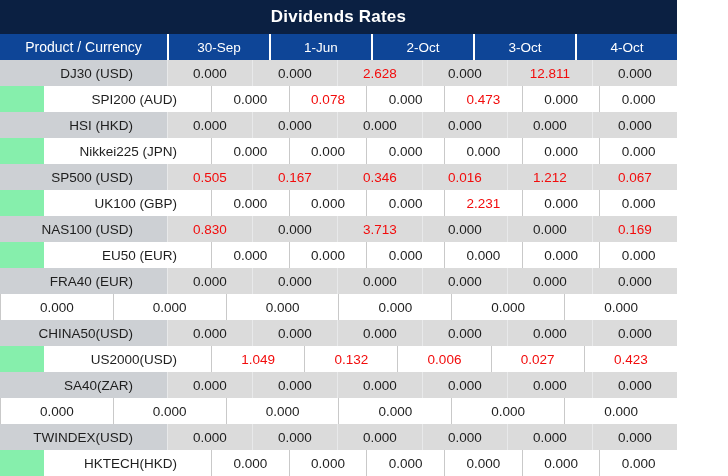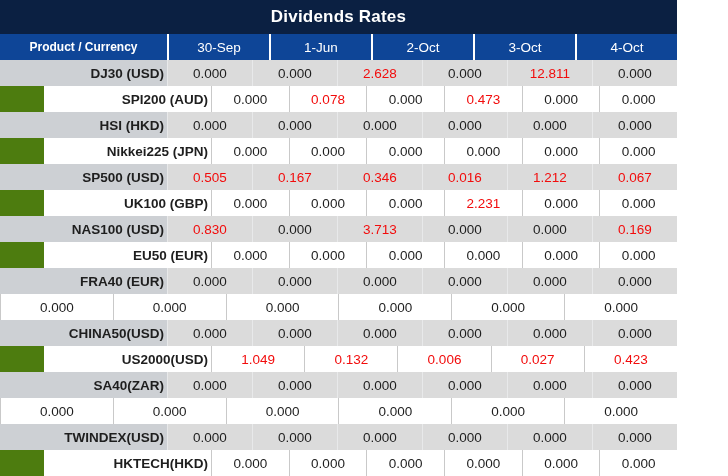--- a/index.html
+++ b/index.html
@@ -16,21 +16,21 @@
   }
   *{margin:0;padding:0;box-sizing:border-box;}
   body{
     font-family:"Liberation Sans", sans-serif;
     background:#fff;
   }
   .panel{
     width:677px;
     height:476px;
     overflow:hidden;
-    background:#4d7c0f;
+    background:#86efac;
   }
   .title-bar{
     height:34px;
     background:var(--title-bar-bg,#0B2042);
     color:#fff;
     font-size:17px;
     font-weight:bold;
     display:flex;
     align-items:center;
     justify-content:center;
@@ -45,44 +45,43 @@
     background:var(--header-bg,#0E4597);
     color:var(--header-text,#fff);
     display:flex;
     align-items:center;
     justify-content:center;
     font-size:13.5px;
     height:100%;
   }
   .hcell.product{
     width:167px;
-    font-weight:bold;
-    font-size:12px;
+    font-weight:normal;
+    font-size:14px;
   }
   .hcell.date{
     flex:1 1 0;
     border-left:2px solid #fff;
     text-align:center;
   }
   .table-body{
     height:416px;
   }
   .row{
     height:26px;
     display:flex;
     font-size:13.5px;
     color:var(--value-text,#1E1E1E);
   }
   .pcell{
     width:167px;
     display:flex;
     align-items:center;
     justify-content:flex-end;
-    padding-right:3px;
-    font-weight:bold;
+    padding-right:34px;
   }
   .vcell{
     flex:1 1 0;
     display:flex;
     align-items:center;
     justify-content:center;
   }
   .row.shade .pcell{ background:var(--row-shade-product-bg,#CDD0D4); }
   .row.shade .vcell{
     background:var(--row-shade-value-bg,#DBDBDB);

